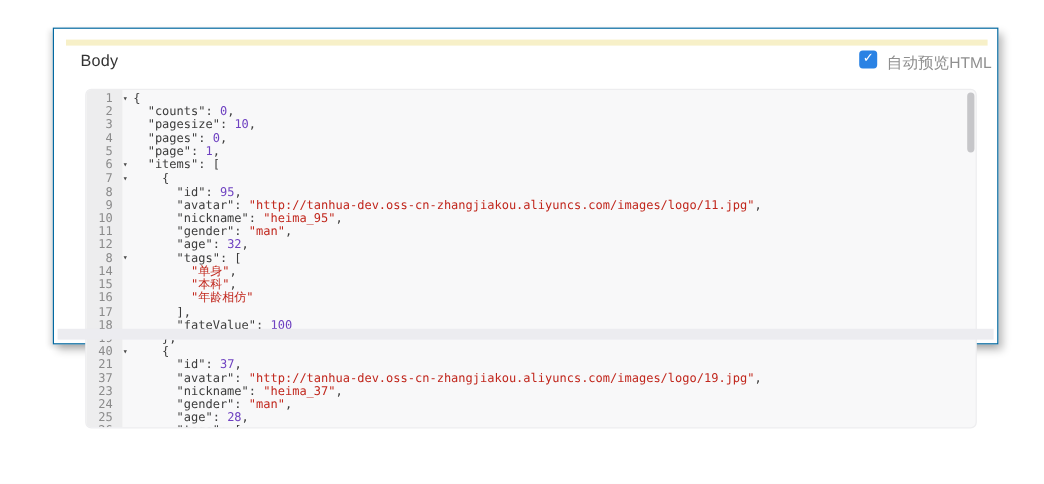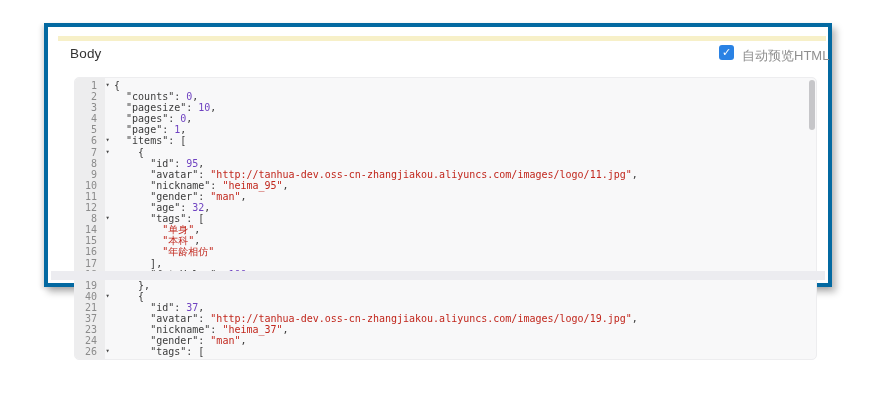--- a/index.html
+++ b/index.html
@@ -2,21 +2,21 @@
 <html style="--accent: #2a82e4; --string: #c1271d; --number: #6f42c1; --key: #3c3c3c; --plain: #3c3c3c; --line-number: #8b8b8b; --editor-bg: #f8f8f9; --gutter-bg: #ededee; --notice-yellow: #f7f0c8;"><head>
 <meta charset="utf-8">
 <style>
   * { margin:0; padding:0; box-sizing:border-box; }
   html,body { width:870px; height:403px; background:#ffffff; overflow:hidden;
               font-family:"Liberation Sans","DejaVu Sans",sans-serif; }
   body { position:relative; }
 
   .window {
     position:absolute; left:44px; top:23px; width:788px; height:264px;
-    background:#fff; border:4px solid #0369a1;
+    background:#fff; border:1px solid #0369a1;
     box-shadow:-3px 2px 4px rgba(0,0,0,.10), 4px 5px 7px rgba(0,0,0,.28);
   }
   .notice-strip {
     position:absolute; left:10px; top:9px; width:768px; height:5px;
     background:var(--notice-yellow,#f7f0c8);
   }
   .panel-title {
     position:absolute; left:22px; top:19px;
     font-size:13.5px; color:#333; letter-spacing:.2px;
   }
@@ -200,20 +200,25 @@
           <span class="ln">23</span>
           <span class="fold"></span>
           <span class="codetext"><span class="t-pl">      </span><span class="t-key">"nickname"</span><span class="t-pl">: </span><span class="t-str">"heima_37"</span><span class="t-pl">,</span></span>
         </div>
         <div class="row">
           <span class="ln">24</span>
           <span class="fold"></span>
           <span class="codetext"><span class="t-pl">      </span><span class="t-key">"gender"</span><span class="t-pl">: </span><span class="t-str">"man"</span><span class="t-pl">,</span></span>
         </div>
         <div class="row">
+          <span class="ln">25</span>
+          <span class="fold"></span>
+          <span class="codetext"><span class="t-pl">      </span><span class="t-key">"age"</span><span class="t-pl">: </span><span class="t-num">28</span><span class="t-pl">,</span></span>
+        </div>
+        <div class="row">
           <span class="ln">26</span>
           <span class="fold">▾</span>
           <span class="codetext"><span class="t-pl">      </span><span class="t-key">"tags"</span><span class="t-pl">: [</span></span>
         </div>
       </div>
     <div class="vscroll-thumb"></div>
   </div>
 
   <div class="hscroll-track"></div>
 </div>

